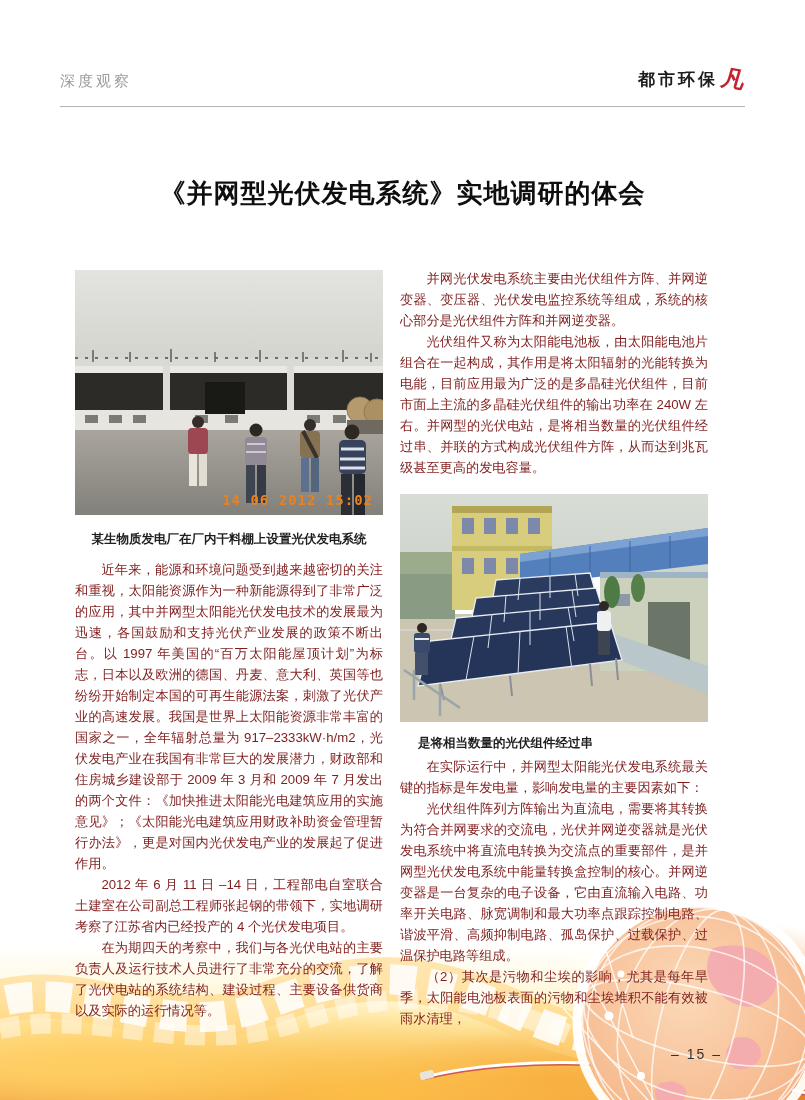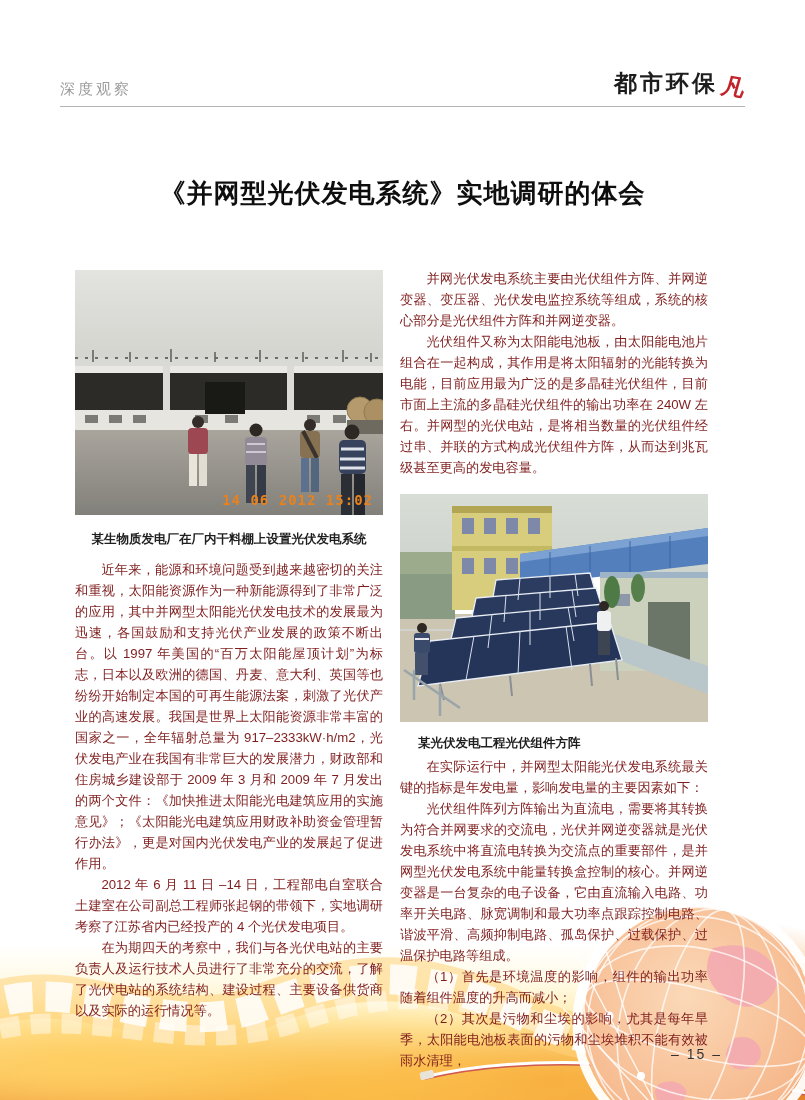--- a/index.html
+++ b/index.html
@@ -4,21 +4,21 @@
 <style>
   html,body{margin:0;padding:0;background:#e9e9e9;}
   .page{position:relative;width:805px;height:1100px;background:#ffffff;overflow:hidden;
         font-family:"Liberation Sans","DejaVu Sans",sans-serif;color:#3c3c3c;margin:0 auto;}
 
   
   .header{position:absolute;top:68px;left:60px;right:60px;display:flex;
           justify-content:space-between;align-items:flex-end;}
   .section-label{font-size:15px;letter-spacing:3px;color:#9b9b9b;}
   .brand{display:flex;align-items:flex-end;gap:4px;}
-  .brand-text{font-size:23px;font-weight:800;letter-spacing:3px;color:#1d1d1d;}
+  .brand-text{font-size:17px;font-weight:800;letter-spacing:3px;color:#1d1d1d;}
   .brand-mark{font-size:23px;font-weight:700;color:#c2232b;transform:rotate(10deg) skewX(-6deg);
               display:inline-block;line-height:1;}
   .header-rule{position:absolute;top:106px;left:60px;right:60px;border-top:1px solid #b3b3b3;}
 
   
   .title{position:absolute;top:176px;left:60px;width:685px;margin:0;text-align:center;
          font-family:"Liberation Serif","DejaVu Serif",serif;font-size:26px;font-weight:800;
          color:#0e0e0e;letter-spacing:1px;z-index:3;}
 
   
@@ -248,24 +248,23 @@
           <rect x="198" y="137" width="12" height="24" fill="#3d4452"></rect>
         </g>
 
         <g stroke="#9aa5a9" stroke-width="2.5" fill="none">
           <path d="M4,176 L60,214"></path>
             <line x1="14" y1="176" x2="14" y2="206"></line>
           <line x1="40" y1="192" x2="40" y2="222"></line>
         </g>
       </svg>
     </figure>
-    <div class="caption caption-left">某光伏发电工程光伏组件方阵</div>
+    <div class="caption caption-left">是将相当数量的光伏组件经过串</div>
     <p>在实际运行中，并网型太阳能光伏发电系统最关键的指标是年发电量，影响发电量的主要因素如下：</p>
     <p>光伏组件阵列方阵输出为直流电，需要将其转换为符合并网要求的交流电，光伏并网逆变器就是光伏发电系统中将直流电转换为交流点的重要部件，是并网型光伏发电系统中能量转换盒控制的核心。并网逆变器是一台复杂的电子设备，它由直流输入电路、功率开关电路、脉宽调制和最大功率点跟踪控制电路、谐波平滑、高频抑制电路、孤岛保护、过载保护、过温保护电路等组成。</p>
-    <p>（1）首先是环境温度的影响，组件的输出功率随着组件温度的升高而减小；</p>
     <p>（2）其次是污物和尘埃的影响，尤其是每年旱季，太阳能电池板表面的污物和尘埃堆积不能有效被雨水清理，</p>
   </div>
 
   <div class="footer-art">
     <svg class="footer-svg" width="805" height="195" viewBox="0 0 805 195">
       <path d="M-30,108 C 70,58 160,142 265,100 C 360,62 430,66 525,112 C 610,152 710,148 835,98" fill="none" stroke="rgba(255,210,120,.55)" stroke-width="44"></path>
       <path d="M-30,108 C 70,58 160,142 265,100 C 360,62 430,66 525,112 C 610,152 710,148 835,98" fill="none" stroke="rgba(255,255,255,.85)" stroke-width="30" stroke-dasharray="26 13"></path>
       <path d="M-30,132 C 90,92 180,158 300,116 C 400,82 470,88 565,128 C 650,162 730,160 835,122" fill="none" stroke="rgba(255,255,255,.45)" stroke-width="20" stroke-dasharray="20 11"></path>
       <g fill="none">
         <path d="M700,190 C 740,120 760,80 805,60" stroke="rgba(214,104,16,.45)" stroke-width="10"></path>

